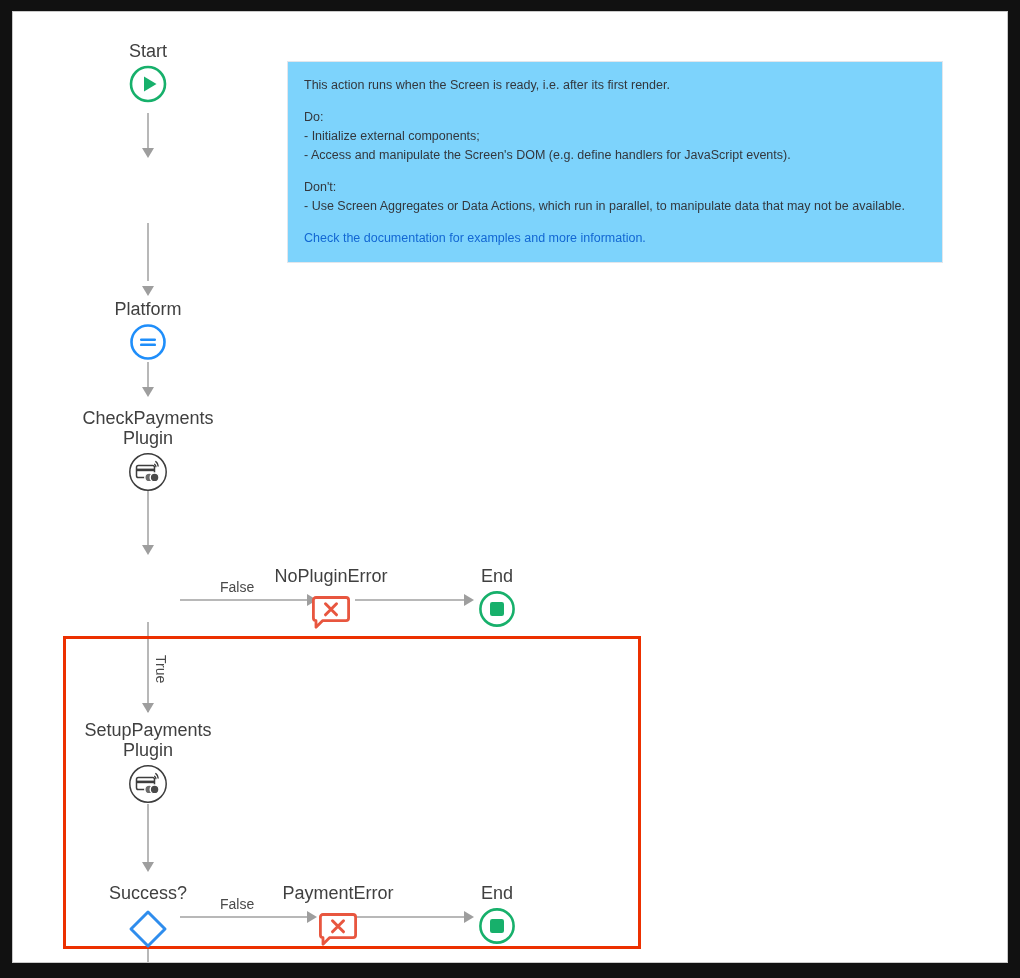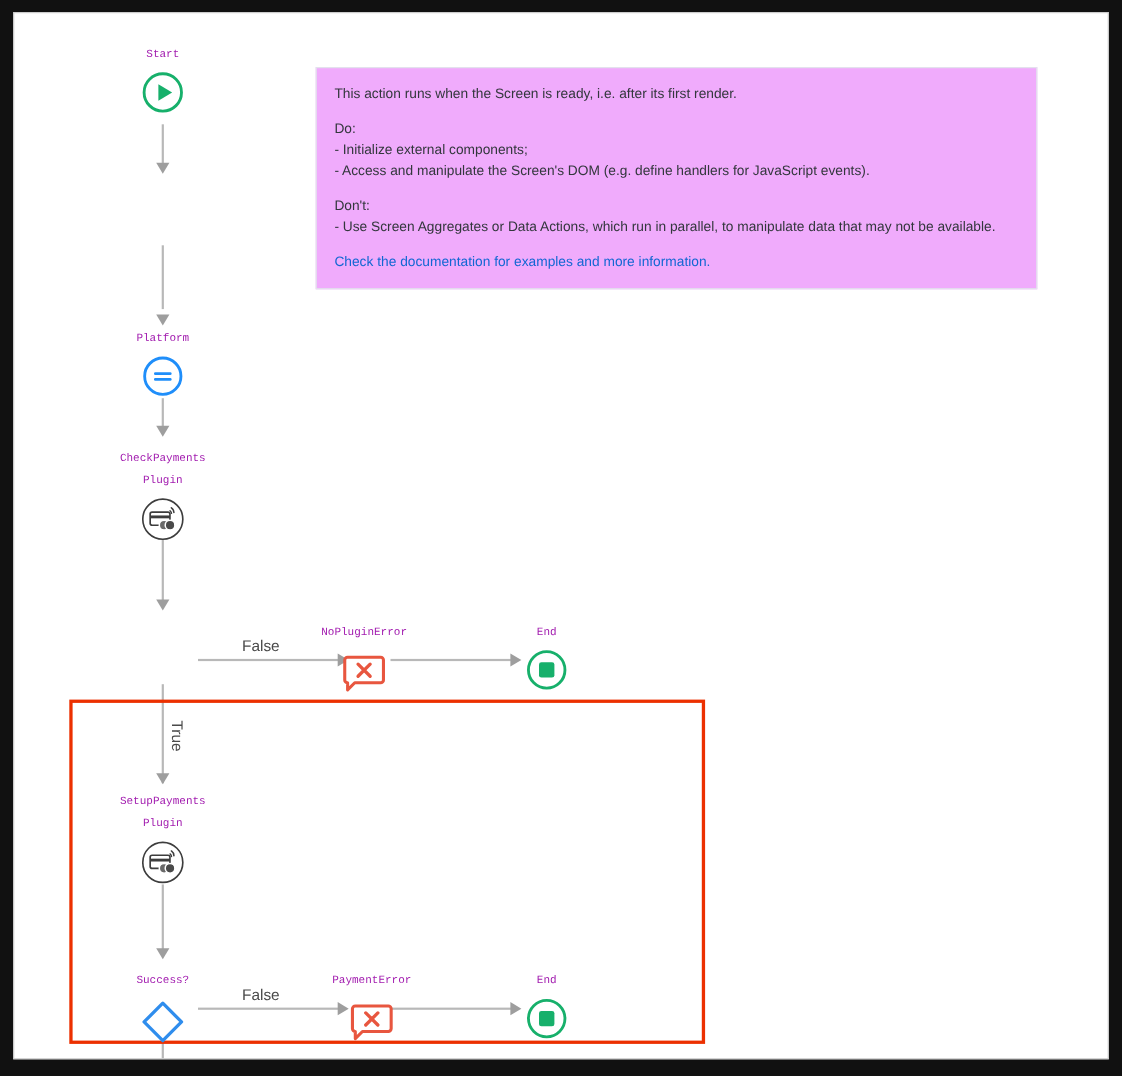--- a/index.html
+++ b/index.html
@@ -29,21 +29,21 @@
     box-sizing: border-box;
     overflow: hidden;
   }
 
   
   .info-panel {
     position: absolute;
     left: 274px;
     top: 49px;
     width: 656px;
-    background: #f0abfc;
+    background: #7dd3fc;
     border: 1px solid #e2e6ec;
     box-sizing: border-box;
     padding: 14px 15px 14px 16px;
     font-size: 12.5px;
     line-height: 19px;
     color: #33373d;
   }
   .info-panel p { margin: 0; }
   .info-panel .gap { height: 13px; }
   .info-link {
@@ -53,27 +53,26 @@
   }
 
   
   .node {
     position: absolute;
     width: 170px;
     margin-left: -85px;
     text-align: center;
   }
   .node-label {
-    font-size: 10px;
-    color: #a21caf;
+    font-size: 18px;
+    color: #404040;
     line-height: 20px;
     white-space: pre-line;
     margin-bottom: 3px;
     user-select: none;
-    font-family: Liberation Mono, monospace;
   }
   .node-icon-wrap {
     display: inline-block;
     line-height: 0;
   }
 
   
   .vline {
     position: absolute;
     width: 2px;

